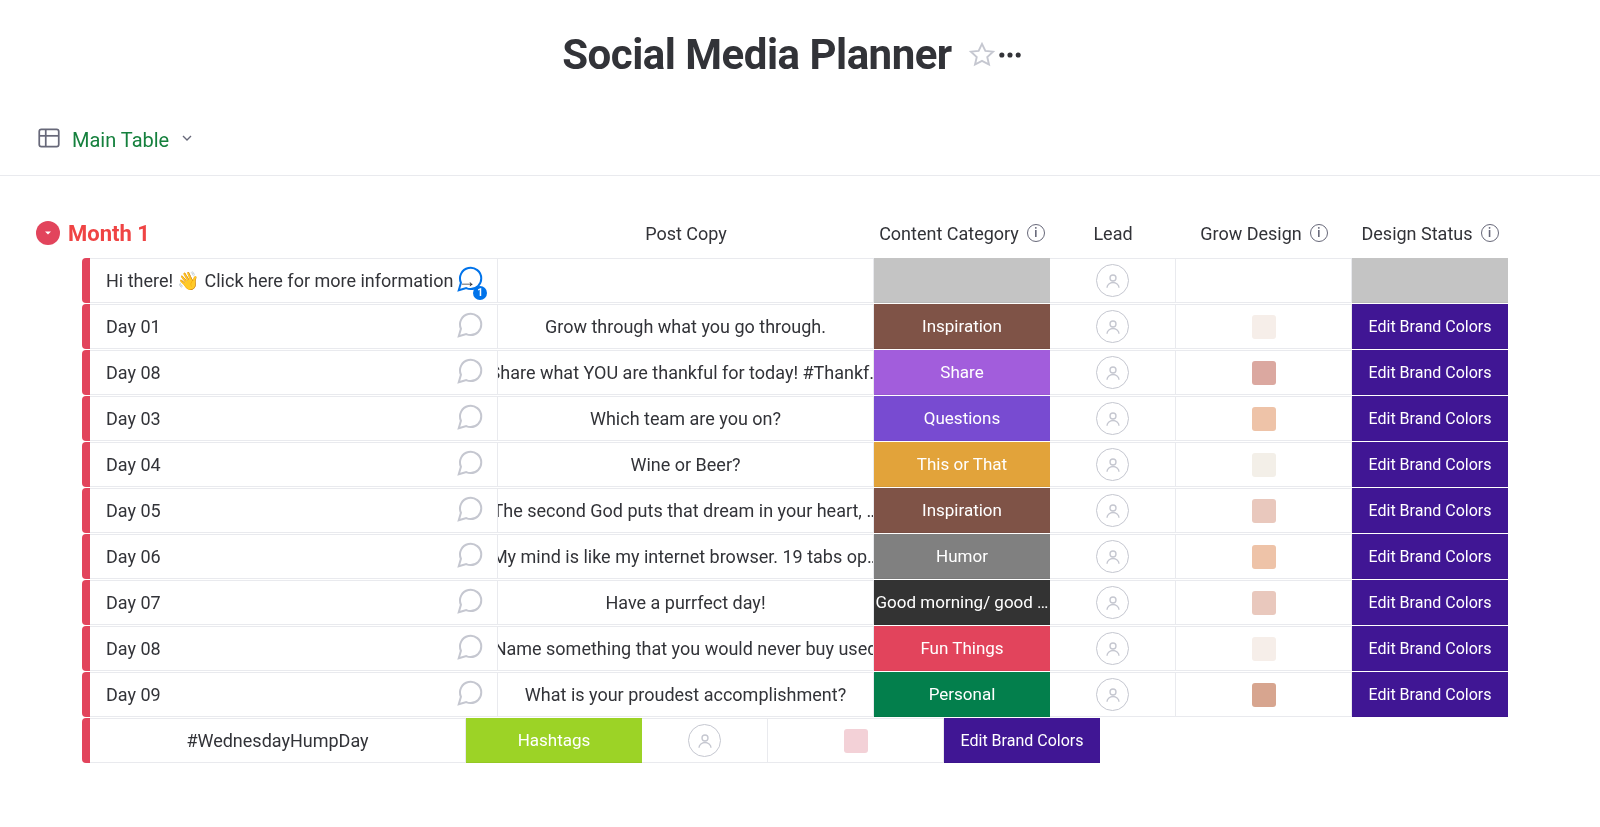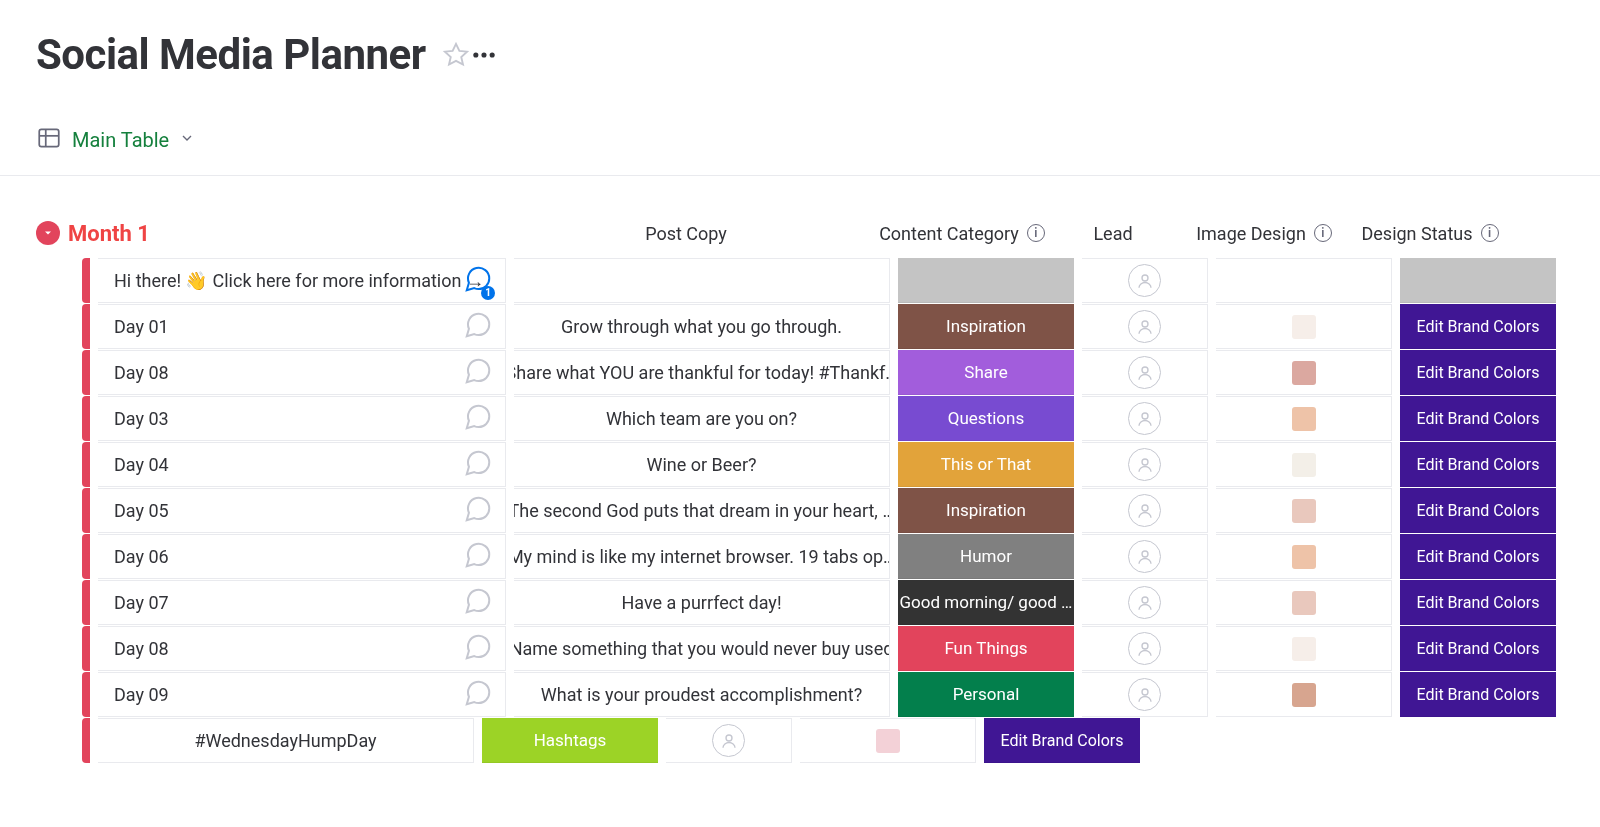--- a/index.html
+++ b/index.html
@@ -9,21 +9,21 @@
     background: #fff;
     color: #323338;
     overflow: hidden;
   }
   .page {
     padding: 30px 30px 0 36px;
   }
   .title-row {
     display: flex;
     align-items: center;
-    justify-content: flex-start;
+    justify-content: center;
     margin-bottom: 46px;
   }
   .title-left {
     display: flex;
     align-items: center;
     gap: 16px;
   }
   .title {
     font-size: 42px;
     font-weight: 700;
@@ -77,21 +77,20 @@
     width:18px;height:18px;border:1.5px solid #676879;border-radius:50%;
     display:inline-flex;align-items:center;justify-content:center;
     font-size:12px;color:#676879;font-weight:600;
     cursor:pointer;
   }
 
   .rows { margin-top: 4px; }
   .row {
     display:flex; align-items:stretch; height:45px;
     margin-bottom:1px;
-    gap:8px;
   }
   .color-bar {
     width:8px; background:#e2445c; flex:0 0 8px;
     border-top-left-radius:4px; border-bottom-left-radius:4px;
     margin-left: 46px;
   }
   .name-cell {
     flex: 0 0 408px;
     background:#fff; border:1px solid #e9eaee; border-left:none;
     display:flex; align-items:center; padding:0 16px;
@@ -201,21 +200,21 @@
       <span>Post Copy</span>
     </div>
     <div class="col-head col-cat">
       <span>Content Category</span>
       <span class="info-i">i</span>
     </div>
     <div class="col-head col-lead">
       <span>Lead</span>
     </div>
     <div class="col-head col-img">
-      <span>Image Design</span>
+      <span>Grow Design</span>
       <span class="info-i">i</span>
     </div>
     <div class="col-head col-status">
       <span>Design Status</span>
       <span class="info-i">i</span>
     </div>
   </div>
 
   <div class="rows" id="rows">
       <div class="row">

